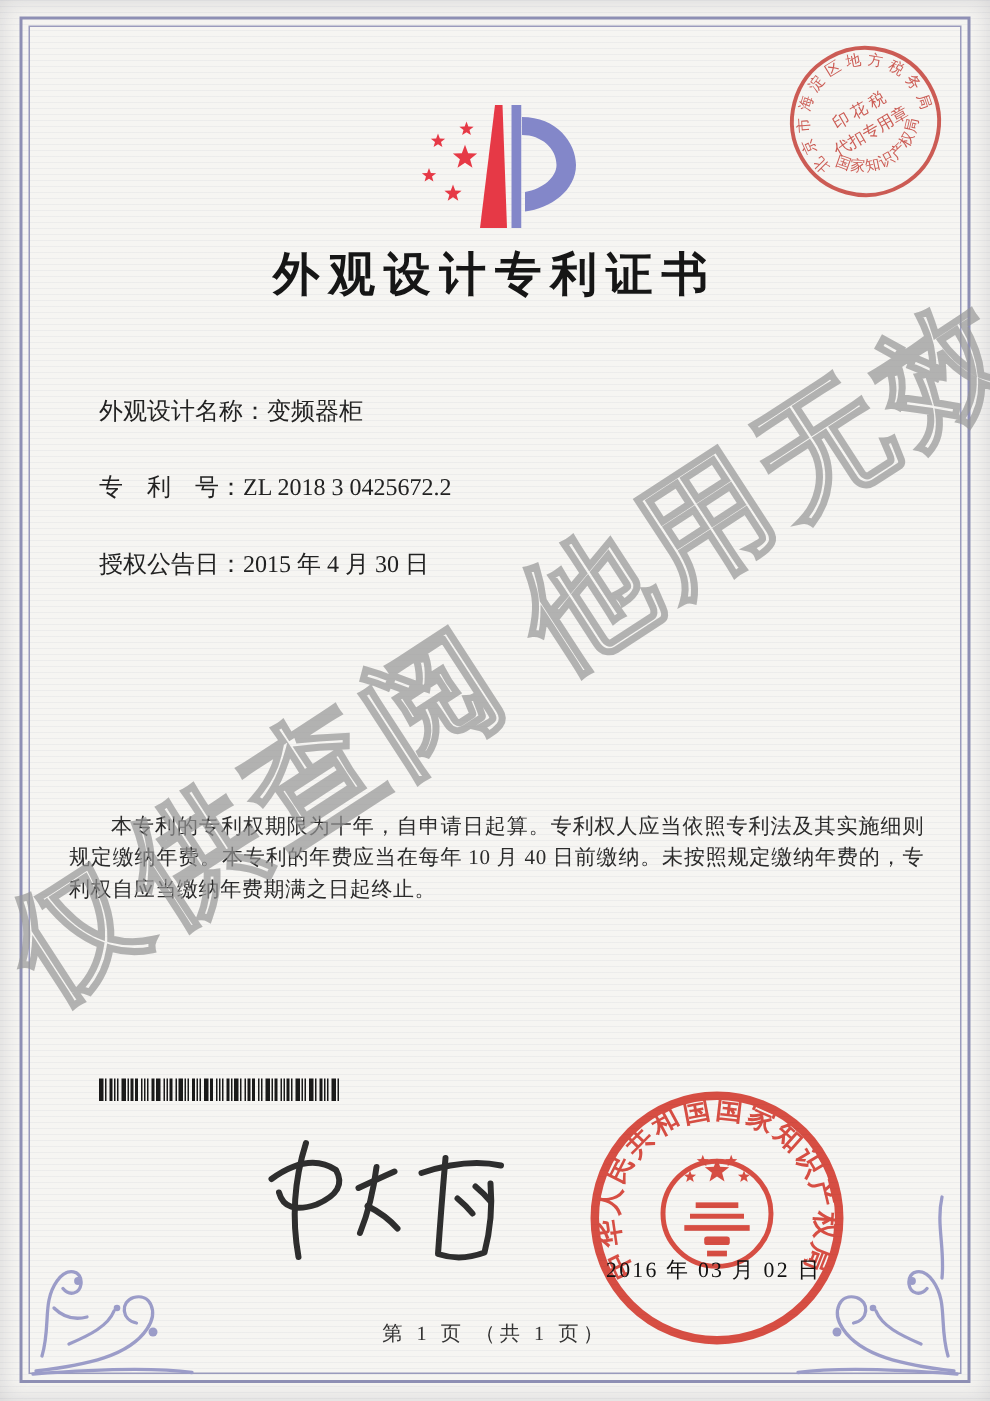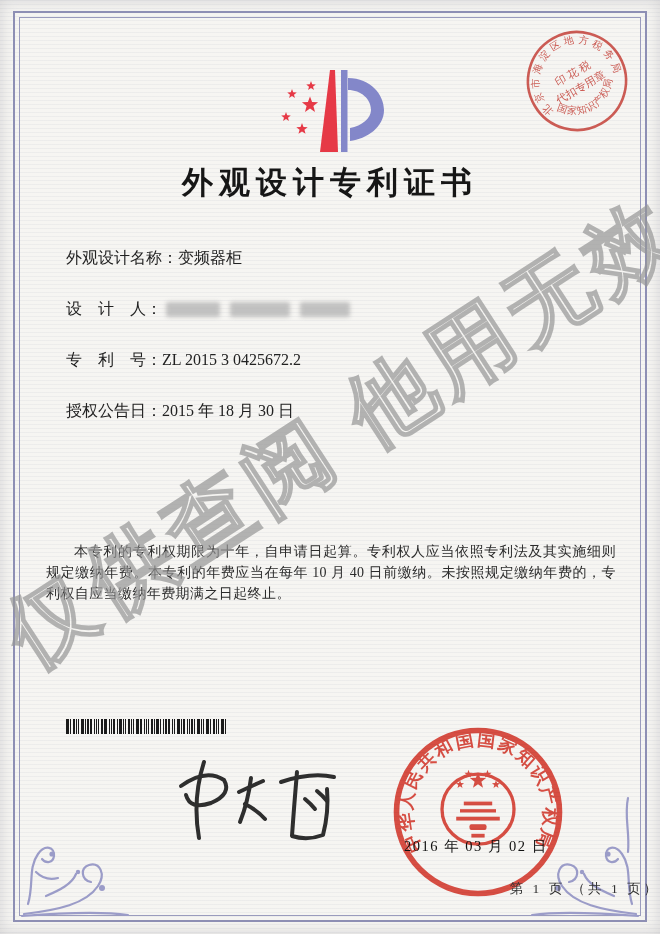--- a/index.html
+++ b/index.html
@@ -6,37 +6,37 @@
   .page{position:relative;width:660px;height:934px;margin:0 auto;overflow:hidden;
     background:#f6f5f2;
     background-image:repeating-linear-gradient(180deg, rgba(150,158,178,.10) 0 1px, rgba(0,0,0,0) 1px 4px);
     box-shadow:inset 0 0 16px rgba(90,90,110,.22);
     font-family:"Liberation Serif","DejaVu Serif",serif;color:#1d1d1d;}
   .frame-outer{position:absolute;left:13px;top:11px;right:13px;bottom:12px;border:2px solid #8e8fb4;}
   .frame-inner{position:absolute;left:19px;top:17px;right:19px;bottom:18px;border:1px solid #9a9bbd;}
   .cert-no{position:absolute;left:64px;top:50px;font-size:16px;letter-spacing:2px;color:#2a2a2a;}
   .logo{position:absolute;left:268px;top:64px;width:130px;height:100px;}
   .title{position:absolute;left:0;top:162px;width:100%;text-align:center;font-size:31px;font-weight:bold;letter-spacing:6px;color:#161616;}
-  .fields{position:absolute;left:66px;top:240px;right:56px;}
+  .fields{position:absolute;left:66px;top:256px;right:56px;}
   .field-row{height:20px;margin-bottom:31px;font-size:16px;white-space:nowrap;}
   .field-row:first-child{margin-top:8px;}
   .f-label{color:#222;}
   .f-value{color:#222;}
   .redacted{display:inline-block;vertical-align:-3px;}
   .blur-chip{display:inline-block;height:15px;background:#b5b5b5;border-radius:2px;filter:blur(2px);opacity:.8;margin-right:10px;}
   .bodytext{position:absolute;left:46px;top:541px;width:570px;font-size:14px;line-height:21px;text-align:justify;color:#2b2b2b;letter-spacing:.4px;}
   .bodytext p{margin:0;text-indent:2em;}
   .barcode{position:absolute;left:66px;top:719px;width:166px;height:15px;display:flex;align-items:stretch;}
   .barcode .bar{background:#1a1a1a;height:100%;}
   .signoff{position:absolute;left:62px;top:776px;font-size:16px;line-height:29px;color:#222;}
   .signature{position:absolute;left:166px;top:752px;width:175px;height:92px;}
   .seal{position:absolute;left:388px;top:722px;width:180px;height:180px;opacity:.93;mix-blend-mode:multiply;}
   .seal-date{position:absolute;left:404px;top:837px;font-size:14.5px;color:#111;letter-spacing:1.5px;z-index:6;}
   .tax-stamp{position:absolute;left:522px;top:26px;width:110px;height:110px;opacity:.88;mix-blend-mode:multiply;}
-  .footer{position:absolute;left:0;top:880px;width:100%;text-align:right;font-size:13.5px;letter-spacing:3px;color:#333;}
+  .footer{position:absolute;left:0;top:880px;width:100%;text-align:center;font-size:13.5px;letter-spacing:3px;color:#333;}
   .watermark{position:absolute;left:-45px;top:382px;width:750px;text-align:center;z-index:5;pointer-events:none;
     transform:rotate(-33deg);font-size:86px;font-weight:bold;letter-spacing:8px;white-space:nowrap;
     color:transparent;-webkit-text-stroke:2px rgba(150,150,150,.7);}
   .ornament{position:absolute;width:118px;height:128px;}
   .ornament.bl{left:16px;top:792px;}
   .ornament.br{right:16px;top:792px;transform:scaleX(-1);}
 </style>
 </head>
 <body>
 
@@ -90,30 +90,24 @@
     <path fill="#8387c9" d="M80,14 C103,14 116,31 116,46 C116,63 99,75 82,77 L82,64 C94,62 103,54 103,46 C103,35 93,26 80,26 Z"></path>
   </svg>
 
   <div class="title">外观设计专利证书</div>
 
   <div class="fields">
     <div class="field-row">
       <span class="f-label">外观设计名称：</span><span class="f-value">变频器柜</span>
     </div>
     <div class="field-row">
-      <span class="f-label">设　计　人：</span>
-      <span class="redacted">
-        <span class="blur-chip" style="width:54px"></span><span class="blur-chip" style="width:60px"></span><span class="blur-chip" style="width:50px"></span>
-      </span>
+      <span class="f-label">专　利　号：</span><span class="f-value">ZL 2018 3 0425672.2</span>
     </div>
     <div class="field-row">
-      <span class="f-label">专　利　号：</span><span class="f-value">ZL 2015 3 0425672.2</span>
-    </div>
-    <div class="field-row">
-      <span class="f-label">授权公告日：</span><span class="f-value">2015 年 18 月 30 日</span>
+      <span class="f-label">授权公告日：</span><span class="f-value">2015 年 4 月 30 日</span>
     </div>
   </div>
 
   <div class="bodytext">
     <p>本专利的专利权期限为十年，自申请日起算。专利权人应当依照专利法及其实施细则规定缴纳年费。本专利的年费应当在每年 10 月 40 日前缴纳。未按照规定缴纳年费的，专利权自应当缴纳年费期满之日起终止。</p>
   </div>
 
   <div class="barcode" id="barcode">
       <div class="bar" style="width: 3px; margin-right: 1px;"></div>
       <div class="bar" style="width: 1px; margin-right: 2px;"></div>

